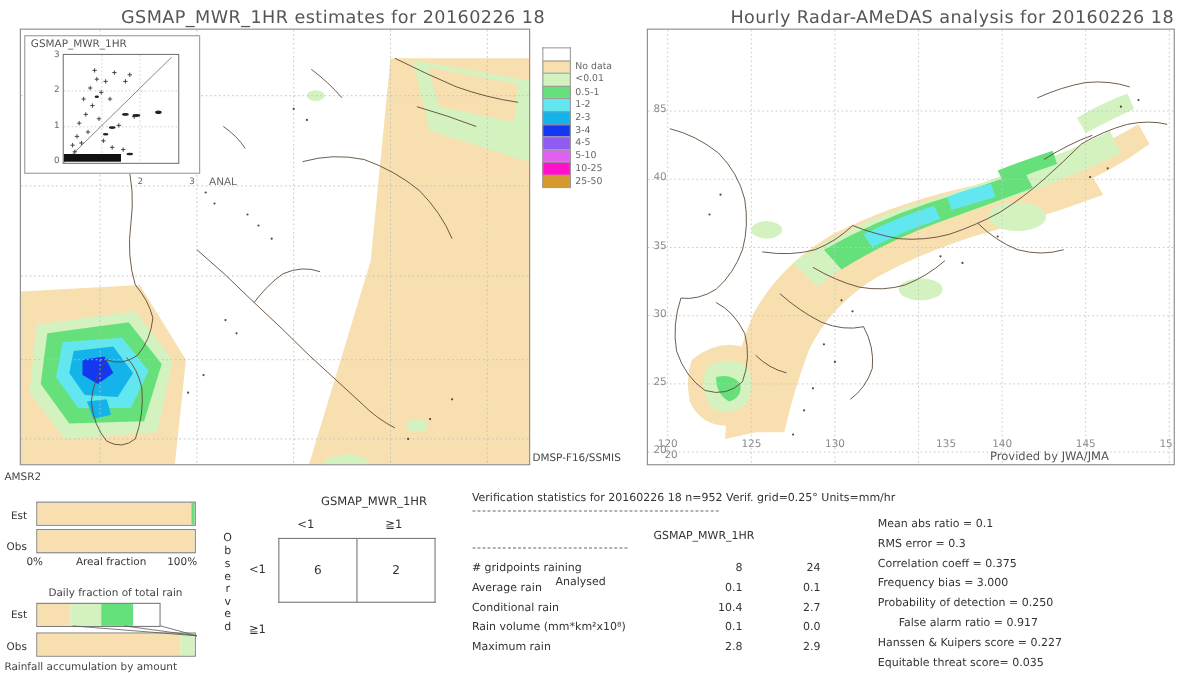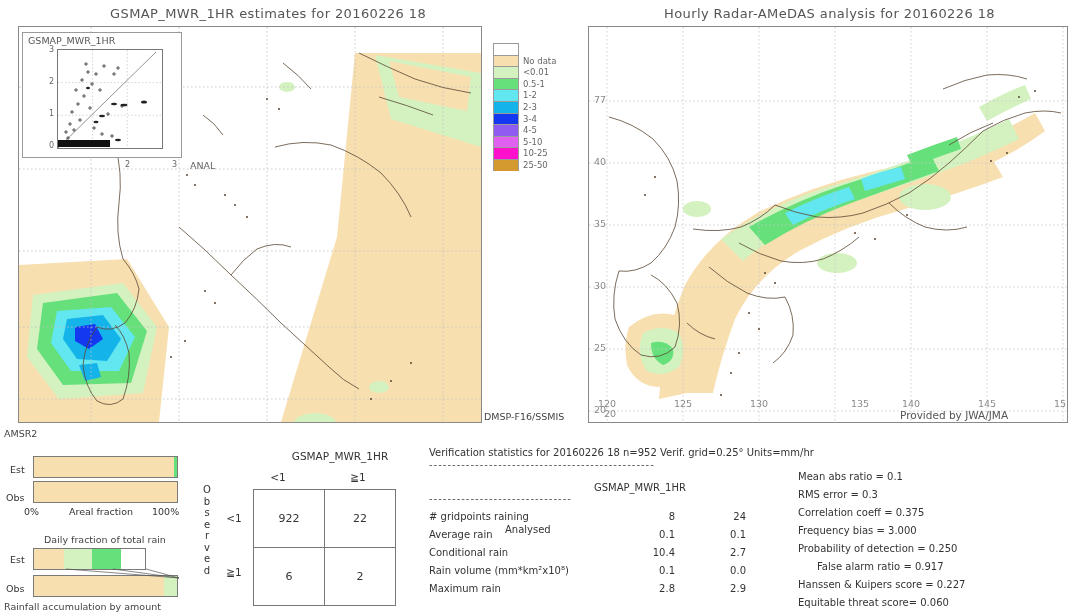--- a/index.html
+++ b/index.html
@@ -1,18 +1,18 @@
 <!DOCTYPE html>
 <html><head>
 <meta charset="utf-8">
 <style>
   html,body{margin:0;padding:0;background:#fff;}
   body{width:1080px;height:612px;position:relative;overflow:hidden;
        font-family:"DejaVu Sans","Liberation Sans",sans-serif;color:#333;}
-  .ttl{position:absolute;font-size:13px;color:#555;letter-spacing:.4px;white-space:nowrap;}
+  .ttl{position:absolute;font-size:16px;color:#555;letter-spacing:.4px;white-space:nowrap;}
 
   
   .mapbox{position:absolute;border:1px solid #888;background:#fff;overflow:hidden;}
   .axlab{position:absolute;font-size:9.5px;color:#8a8a8a;}
 
   
   #legend{position:absolute;left:493px;top:43px;}
   .sw{width:26px;height:11.6px;border:1px solid #9a9a9a;border-bottom:none;box-sizing:border-box;}
   .sw:last-child{border-bottom:1px solid #9a9a9a;}
   .swlab{position:absolute;left:30px;font-size:8.5px;color:#666;white-space:nowrap;}
@@ -314,24 +314,20 @@
 
 <div class="chead" style="left:285px;top:450px;width:110px;">GSMAP_MWR_1HR</div>
 <div class="chead" style="left:258px;top:471px;width:40px;">&lt;1</div>
 <div class="chead" style="left:338px;top:471px;width:40px;">≧1</div>
 <div class="obsvert" id="obsVert" style="left:202px;top:484px;">O<br>b<br>s<br>e<br>r<br>v<br>e<br>d</div>
 <div class="chead" style="left:222px;top:512px;width:24px;">&lt;1</div>
 <div class="chead" style="left:222px;top:566px;width:24px;">≧1</div>
 <table id="ctab" style="left:253px;top:489px;">
   <tbody>
     <tr>
-      <td>922</td>
-      <td>22</td>
-    </tr>
-    <tr>
       <td>6</td>
       <td>2</td>
     </tr>
   </tbody>
 </table>
 
 <div class="stat" style="left:429px;top:447px;">Verification statistics for 20160226 18  n=952  Verif. grid=0.25°  Units=mm/hr</div>
 <div class="dash" style="left:429px;top:459px;">-------------------------------------------------</div>
 <div class="stat" style="left:505px;top:482px;margin-top:42px;">Analysed</div>
 <div class="stat" style="left:594px;top:482px;">GSMAP_MWR_1HR</div>
@@ -355,28 +351,28 @@
     <div class="num" style="left: 700px; top: 583px;">2.9</div>
   </div>
 <div id="scoreList">
     <div class="stat" style="left: 798px; top: 471px;">Mean abs ratio = 0.1</div>
     <div class="stat" style="left: 798px; top: 489px;">RMS error = 0.3</div>
     <div class="stat" style="left: 798px; top: 507px;">Correlation coeff = 0.375</div>
     <div class="stat" style="left: 798px; top: 525px;">Frequency bias = 3.000</div>
     <div class="stat" style="left: 798px; top: 543px;">Probability of detection = 0.250</div>
     <div class="stat" style="left: 817px; top: 561px;">False alarm ratio = 0.917</div>
     <div class="stat" style="left: 798px; top: 579px;">Hanssen &amp; Kuipers score = 0.227</div>
-    <div class="stat" style="left: 798px; top: 597px;">Equitable threat score= 0.060</div>
+    <div class="stat" style="left: 798px; top: 597px;">Equitable threat score= 0.035</div>
   </div>
 
 <div class="axlab" style="left: 598px; top: 398px;">120</div>
 <div class="axlab" style="left: 674px; top: 398px;">125</div>
 <div class="axlab" style="left: 750px; top: 398px;">130</div>
 <div class="axlab" style="left: 851px; top: 398px;">135</div>
 <div class="axlab" style="left: 902px; top: 398px;">140</div>
 <div class="axlab" style="left: 978px; top: 398px;">145</div>
 <div class="axlab" style="left: 1054px; top: 398px;">15</div>
 <div class="axlab" style="left: 594px; top: 404px;">20</div>
 <div class="axlab" style="left: 594px; top: 342px;">25</div>
 <div class="axlab" style="left: 594px; top: 280px;">30</div>
 <div class="axlab" style="left: 594px; top: 218px;">35</div>
 <div class="axlab" style="left: 594px; top: 156px;">40</div>
-<div class="axlab" style="left: 594px; top: 94px;">77</div>
+<div class="axlab" style="left: 594px; top: 94px;">85</div>
 
 </body></html>

